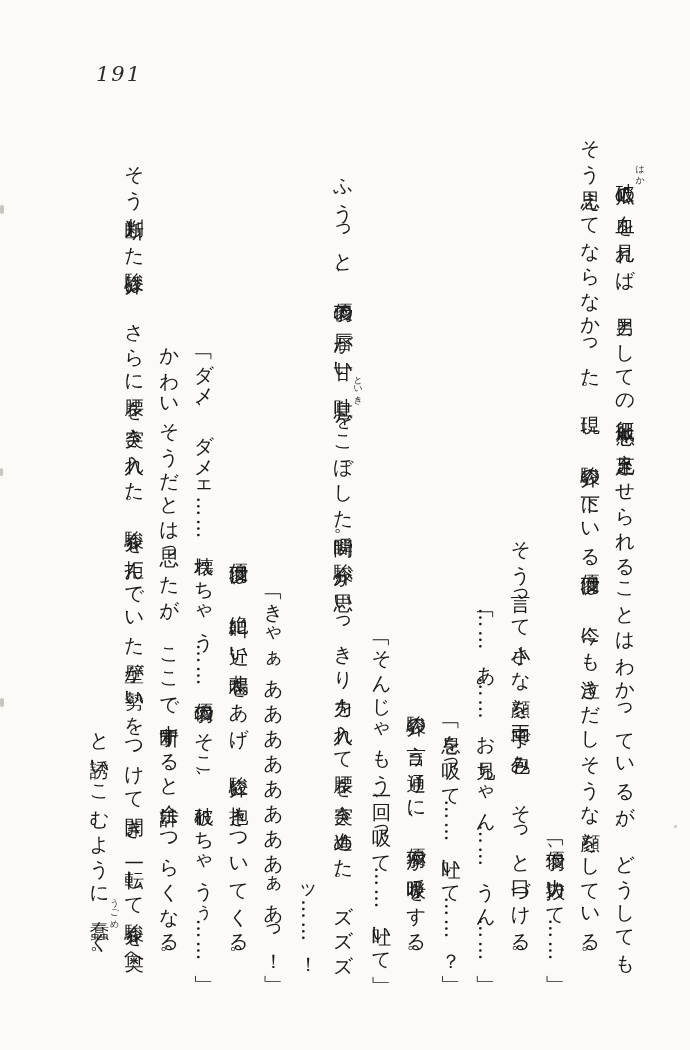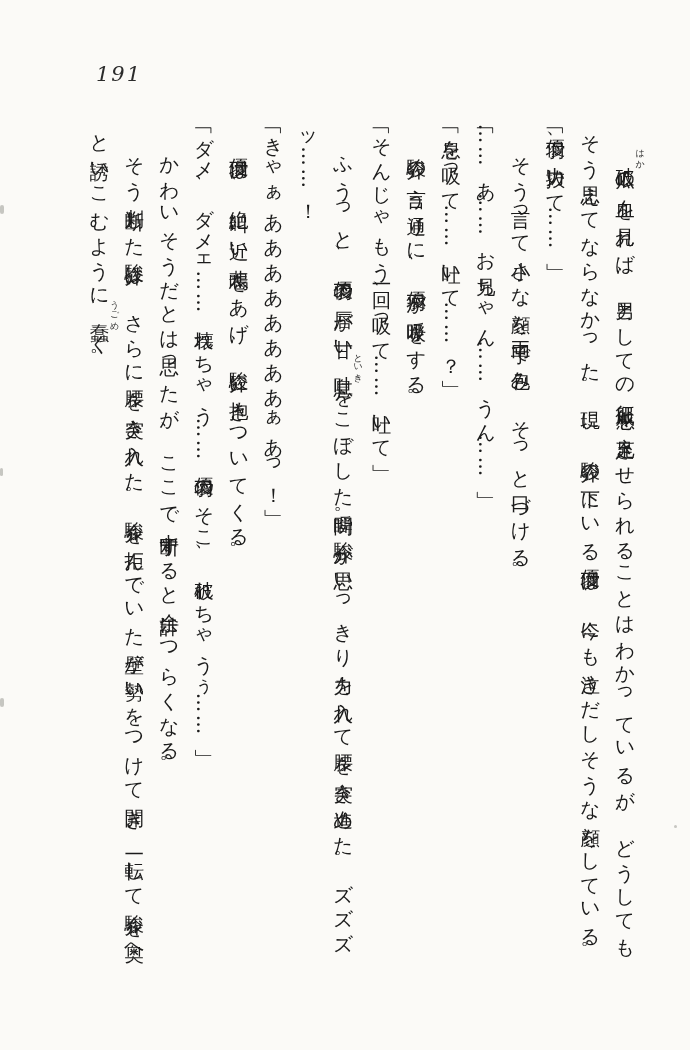--- a/index.html
+++ b/index.html
@@ -1,15 +1,15 @@
 <!DOCTYPE html>
 <html lang="ja"><head>
 <meta charset="utf-8">
 <style>
-  * { box-sizing: border-box; }
+  * { box-sizing: border-box; text-align: right; }
   html, body { margin: 0; padding: 0; }
   body {
     width: 690px; height: 1050px;
     font-family: "DejaVu Serif", serif;
   }
   .page {
     position: relative;
     width: 690px; height: 1050px;
     background: #fbfaf7;
     overflow: hidden;

